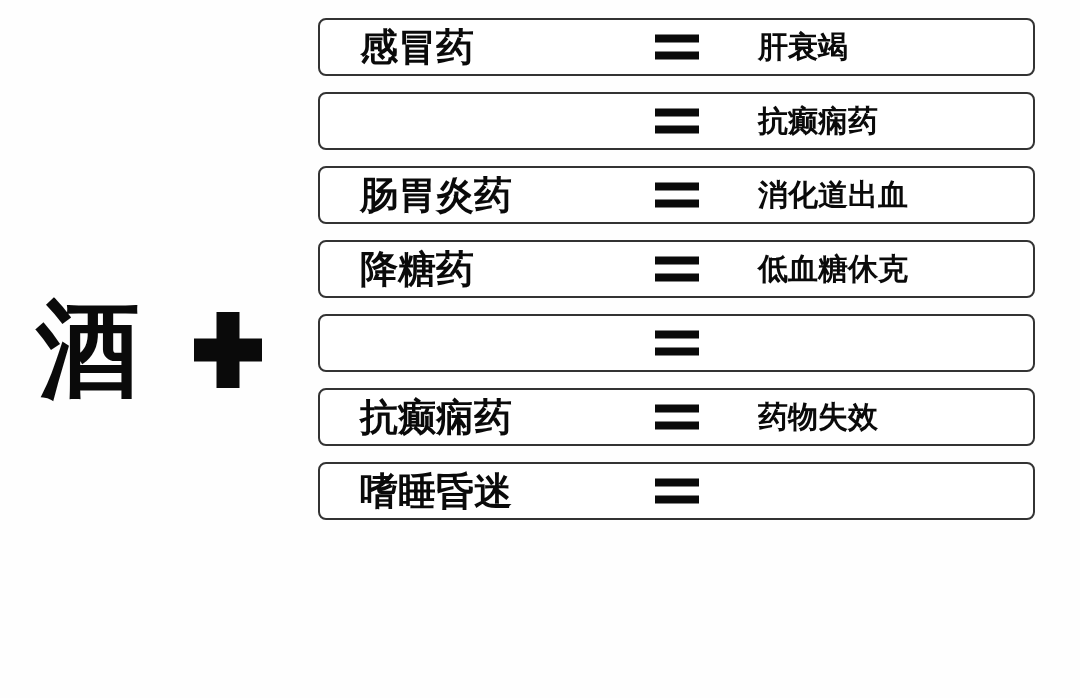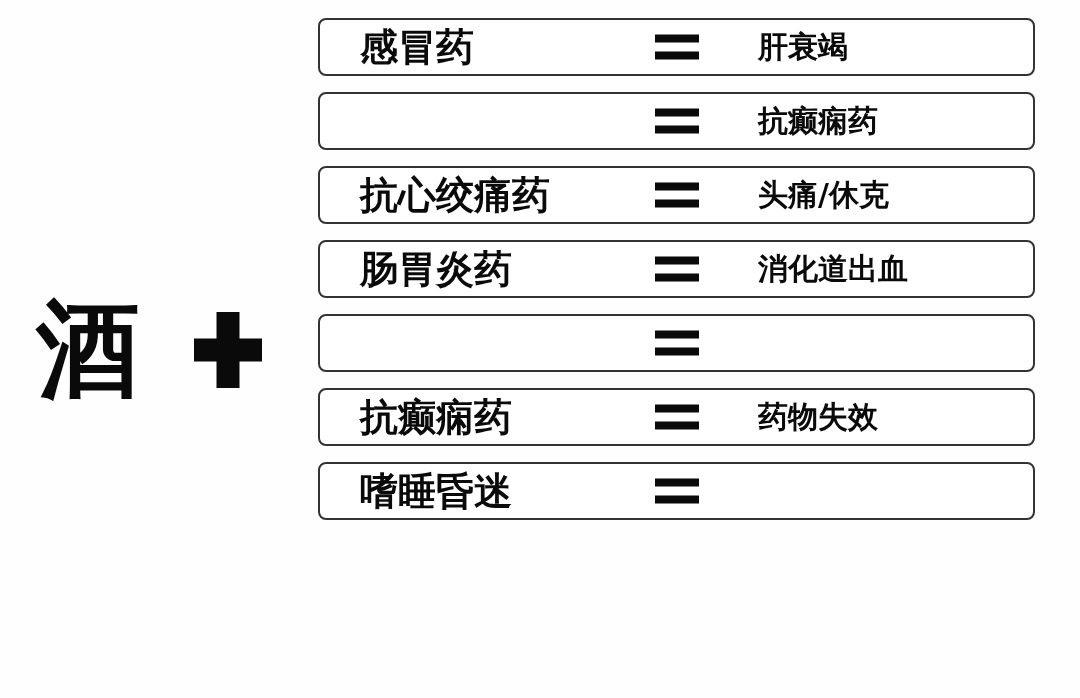--- a/index.html
+++ b/index.html
@@ -140,38 +140,38 @@
     </div>
 
     <div class="row">
       <span class="equals-icon">
           <span class="bar"></span>
           <span class="bar"></span>
         </span>
       <span class="result-label">抗癫痫药</span>
     </div>
 
-    <div class="row">
-      <span class="medicine-label">抗心绞痛药</span>
-      <span class="equals-icon">
-          <span class="bar"></span>
-          <span class="bar"></span>
-        </span>
-      <span class="result-label">头痛/休克</span>
-    </div>
 
     <div class="row">
       <span class="medicine-label">肠胃炎药</span>
       <span class="equals-icon">
           <span class="bar"></span>
           <span class="bar"></span>
         </span>
       <span class="result-label">消化道出血</span>
     </div>
 
+    <div class="row">
+      <span class="medicine-label">降糖药</span>
+      <span class="equals-icon">
+          <span class="bar"></span>
+          <span class="bar"></span>
+        </span>
+      <span class="result-label">低血糖休克</span>
+    </div>
 
     <div class="row">
       <span class="equals-icon">
           <span class="bar"></span>
           <span class="bar"></span>
         </span>
     </div>
 
     <div class="row">
       <span class="medicine-label">抗癫痫药</span>

